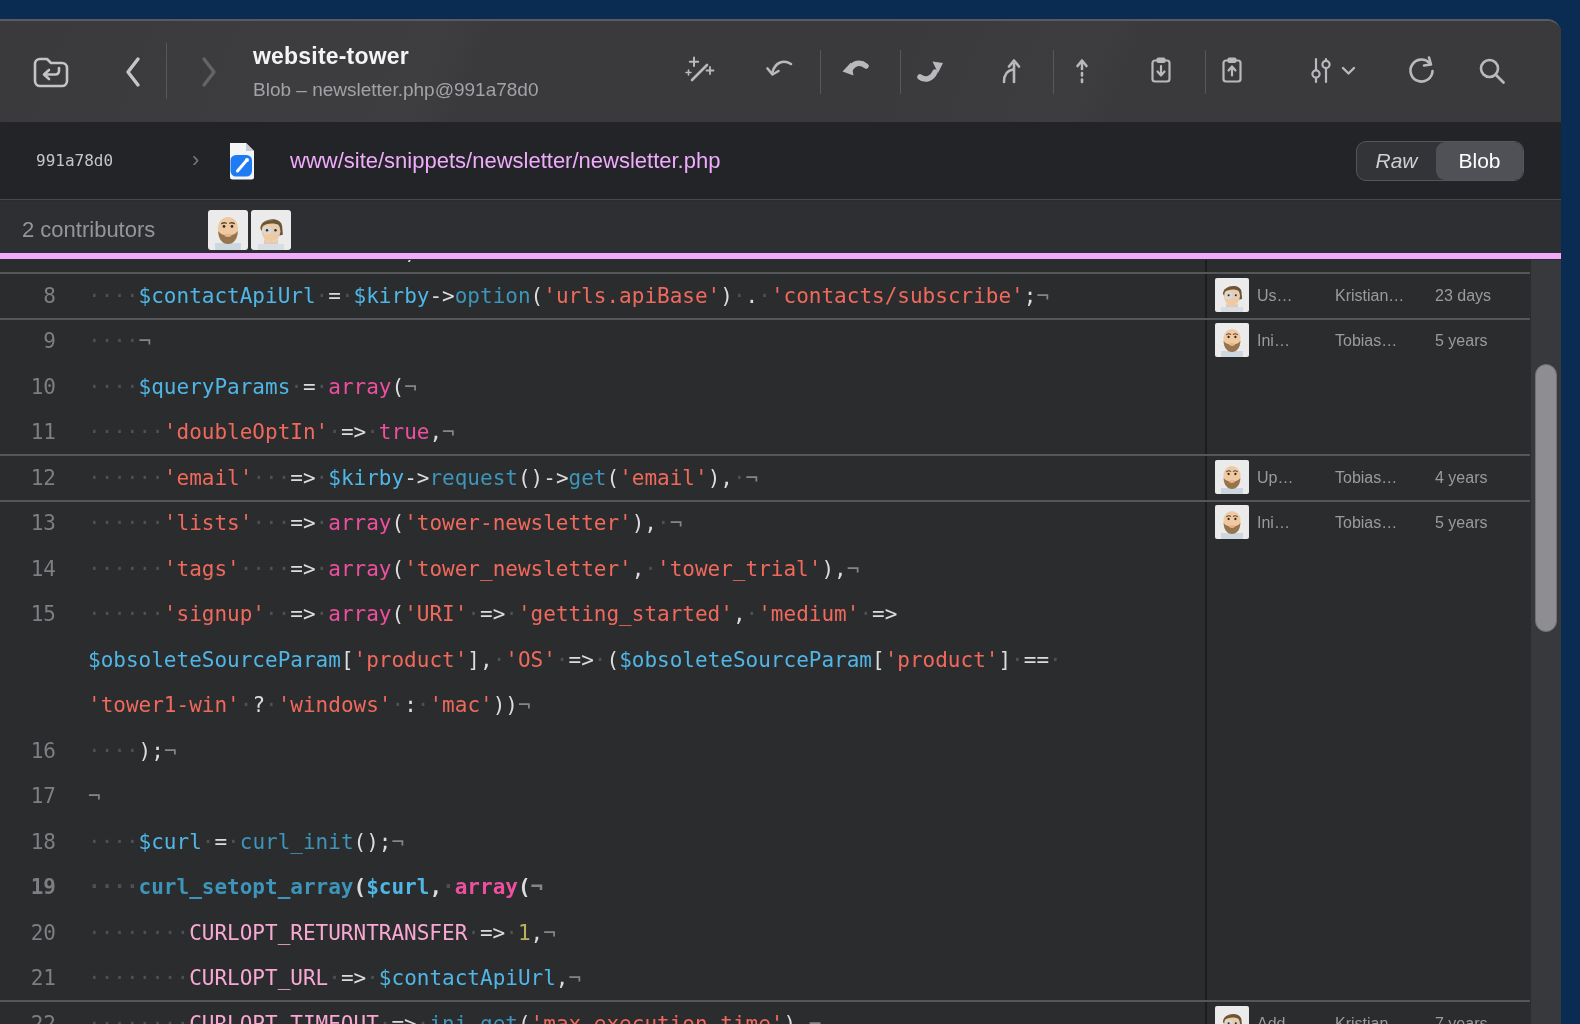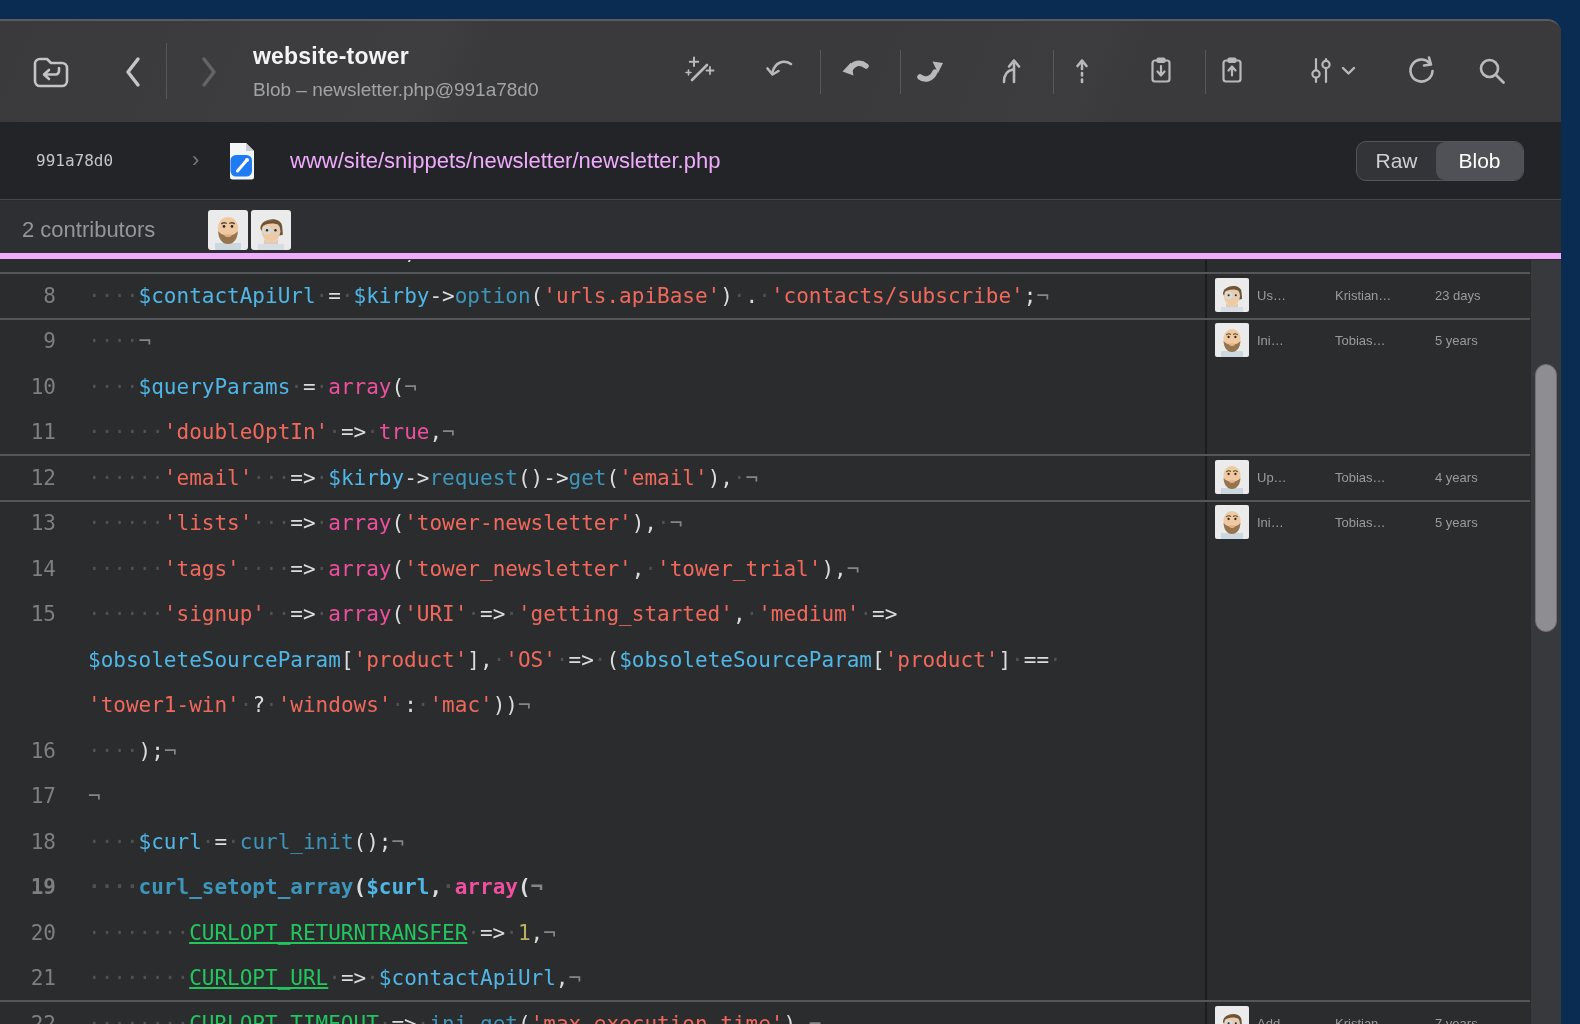--- a/index.html
+++ b/index.html
@@ -22,47 +22,47 @@
             border-bottom:1px solid #47484c;}
   .hash{position:absolute;left:36px;top:0;height:78px;line-height:78px;
         font-family:"DejaVu Sans Mono", monospace;font-size:16px;color:#c6c6ca;}
   .crumb-chev{position:absolute;left:192px;top:0;height:78px;line-height:76px;font-size:22px;color:#77777b;}
   .fileicon{position:absolute;left:226px;top:19px;width:32px;height:40px;}
   .fpath{position:absolute;left:290px;top:0;height:96px;line-height:78px;font-size:22px;color:#f0abfc;}
   .segctl{position:absolute;left:1356px;top:19px;width:168px;height:40px;border:1px solid #55565a;
           border-radius:10px;display:flex;overflow:hidden;background:#333437;}
   .segctl button{border:none;margin:0;padding:0;font-size:21px;cursor:default;
                  font-family:"Liberation Sans", sans-serif;}
-  .seg-raw{width:80px;background:transparent;color:#cfcfd2;}
+  .seg-raw{width:80px;background:transparent;color:#cfcfd2;font-style:italic;}
   .seg-blame{width:88px;background:#505156;color:#ffffff;border-radius:9px;}
   
   .contribbar{position:absolute;left:0;top:180px;width:100%;height:58px;background:#2e2f32;
               border-bottom:6px solid #f0abfc;}
   .contrib-label{position:absolute;left:22px;top:0;height:58px;line-height:58px;font-size:22px;color:#95959a;}
   .cavrow{position:absolute;left:208px;top:9px;display:flex;gap:3px;}
   .cav{width:40px;height:40px;border-radius:3px;overflow:hidden;}
   .cav svg{width:100%;height:100%;display:block;}
   
   .code-region{position:absolute;left:0;top:239px;width:100%;height:766px;background:#2b2c2e;overflow:hidden;}
   .sep{position:absolute;left:0;width:1530px;height:2px;background:#55565a;z-index:3;pointer-events:none;}
   .code-pane{position:absolute;left:0;top:0;width:1205px;height:100%;}
   .crow{position:absolute;left:0;height:46px;line-height:46px;white-space:pre;
         font-family:"DejaVu Sans Mono", monospace;font-size:21px;width:1205px;}
   .lnum{position:absolute;left:0;top:0;width:56px;text-align:right;color:#7e7e83;}
   .ctext{position:absolute;left:88px;top:0;}
   .tk-ws{color:#4f5054;} .tk-sp{color:transparent;}
   .tk-v{color:#4fb6e6;} .tk-fn{color:#3d95ba;} .tk-s{color:#f0695c;}
   .tk-k{color:#ee4f9e;} .tk-n{color:#b9b35f;} .tk-p{color:#dcdcde;}
-  .tk-c{color:#22c55e;text-decoration:underline;} .tk-nl{color:#85868a;}
+  .tk-c{color:#f9a8d4;} .tk-nl{color:#85868a;}
   
   .blame-pane{position:absolute;left:1205px;top:0;width:325px;height:100%;border-left:2px solid #1b1c1e;}
   .brow{position:absolute;left:0;width:325px;height:46px;}
   .bava{position:absolute;left:8px;top:5px;width:34px;height:34px;border-radius:2px;overflow:hidden;}
   .bava svg{width:100%;height:100%;display:block;}
-  .btxt{position:absolute;top:0;height:46px;line-height:46px;font-size:13px;color:#9b9b9f;
+  .btxt{position:absolute;top:0;height:46px;line-height:46px;font-size:16px;color:#9b9b9f;
         overflow:hidden;white-space:nowrap;}
   .bmsg{left:50px;width:72px;} .bauthor{left:128px;width:104px;} .btime{left:228px;width:66px;}
   
   .scrolltrack{position:absolute;left:1530px;top:0;width:31px;height:100%;background:#38393c;
                border-left:1px solid #2a2b2d;}
   .scrollthumb{position:absolute;left:4px;top:104px;width:22px;height:268px;border-radius:11px;
                background:#8d8d92;border:1px solid #6f6f74;}
 </style>
 </head>
 <body>

